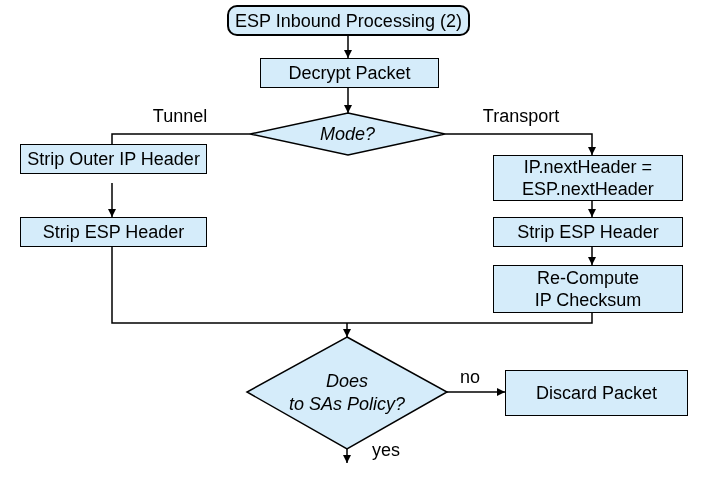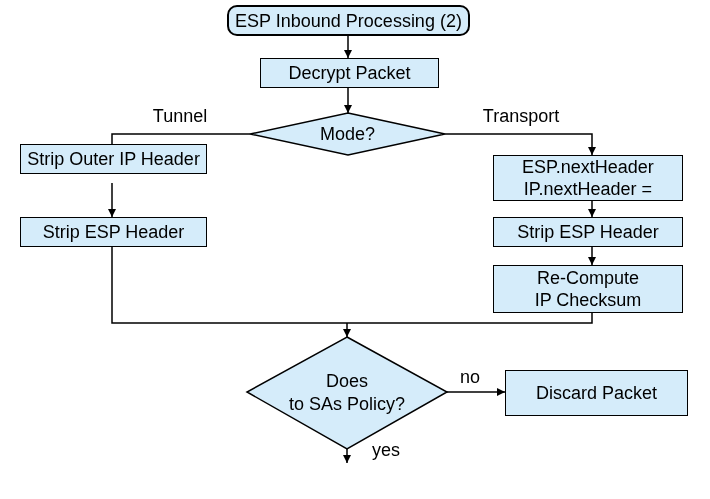--- a/index.html
+++ b/index.html
@@ -53,20 +53,21 @@
     position: absolute;
     display: flex;
     flex-direction: column;
     align-items: center;
     justify-content: center;
     text-align: center;
     font-size: 18px;
     line-height: 23px;
     background: transparent;
     white-space: nowrap;
+    font-style: italic;
   }
   .edge-label {
     position: absolute;
     font-size: 18px;
     text-align: center;
     white-space: nowrap;
   }
   
   #n-start            { left: 227px; top: 5px;   width: 243px; height: 31px; border-radius: 10px; border-width: 2px; }
   #n-decrypt          { left: 260px; top: 58px;  width: 179px; height: 30px; }
@@ -122,22 +123,22 @@
 
   <div class="node" id="n-strip-outer-ip">
     <span>Strip Outer IP Header</span>
   </div>
 
   <div class="node" id="n-strip-esp-left">
     <span>Strip ESP Header</span>
   </div>
 
   <div class="node" id="n-ip-next-header">
+    <span>IP.nextHeader =</span>
     <span>ESP.nextHeader</span>
-    <span>IP.nextHeader =</span>
   </div>
 
   <div class="node" id="n-strip-esp-right">
     <span>Strip ESP Header</span>
   </div>
 
   <div class="node" id="n-discard">
     <span>Discard Packet</span>
   </div>
 

